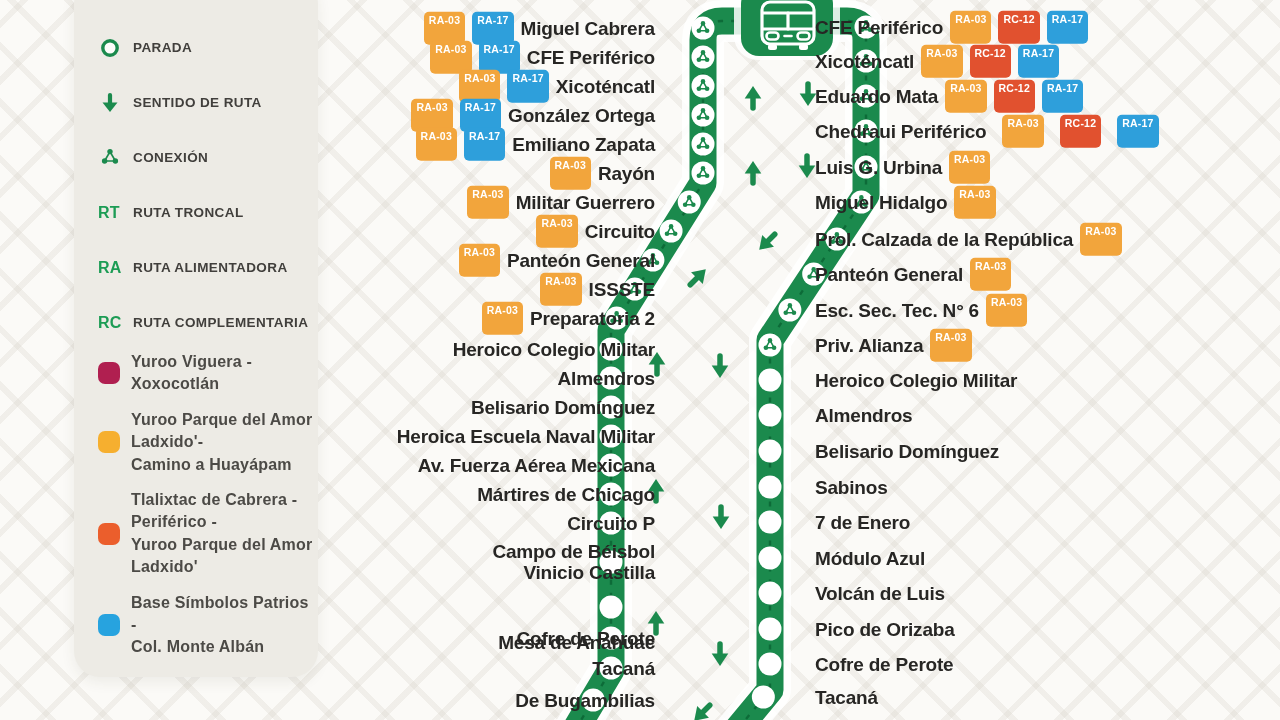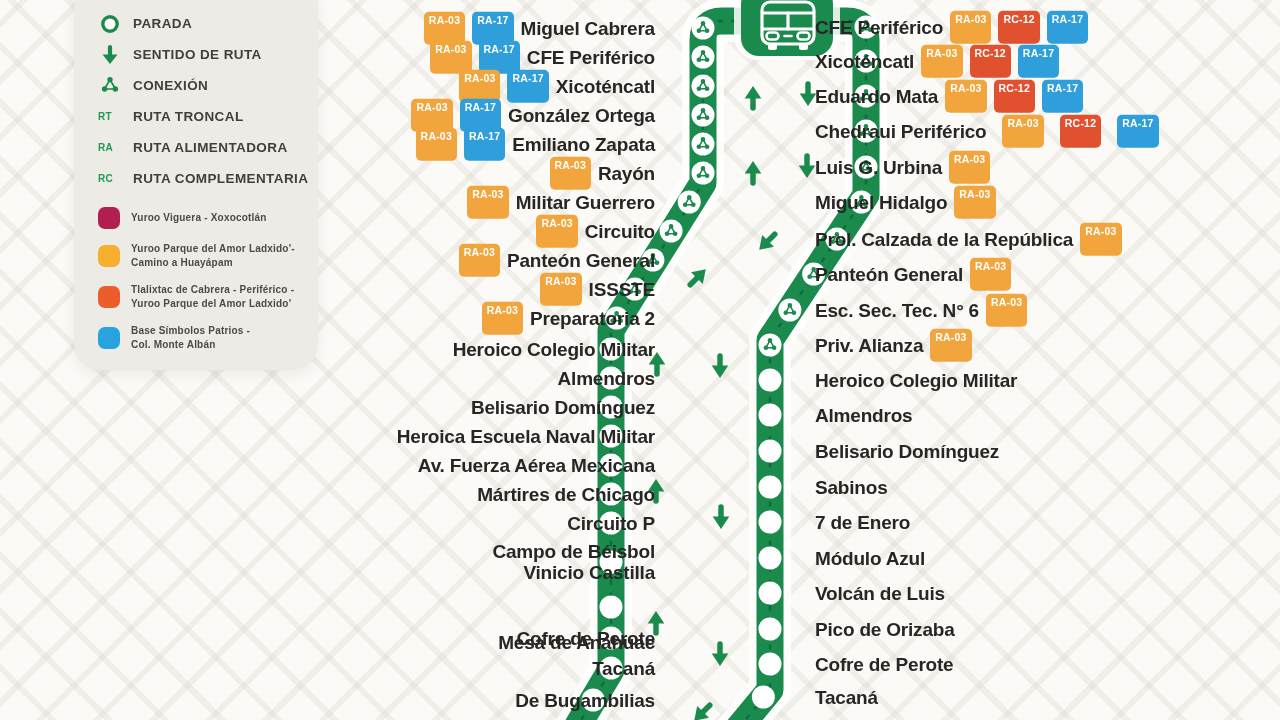--- a/index.html
+++ b/index.html
@@ -13,27 +13,27 @@
   }
   #map-canvas{position:absolute;left:0;top:0;width:1280px;height:720px;}
   
   .legend{
     position:absolute;left:74px;top:-22px;width:244px;
     background:#edebe5;border-radius:26px;
     box-shadow:0 5px 14px rgba(70,60,40,.08);
     padding:30px 0 18px 0;box-sizing:border-box;
   }
   .l-row{display:flex;align-items:center;gap:11px;padding-left:24px;}
-  .l-sym{height:31px;}
+  .l-sym{height:31px;margin-top:24px;}
   .l-ico{width:24px;height:22px;flex:0 0 24px;display:flex;align-items:center;justify-content:center;}
-  .l-abbr{width:24px;flex:0 0 24px;text-align:left;font-weight:bold;font-size:10px;color:#1d9c55;letter-spacing:.3px;}
+  .l-abbr{width:24px;flex:0 0 24px;text-align:left;font-weight:bold;font-size:16px;color:#1d9c55;letter-spacing:.3px;}
   .l-label{font-weight:bold;font-size:13.5px;color:#413f3c;letter-spacing:.4px;}
   .l-route{margin-top:13px;align-items:center;}
   .l-swatch{width:22px;height:22px;border-radius:7px;flex:0 0 22px;}
-  .l-route .l-label{font-size:10px;line-height:1.4;white-space:pre-line;color:#4c4a46;letter-spacing:.2px;}
+  .l-route .l-label{font-size:16px;line-height:1.4;white-space:pre-line;color:#4c4a46;letter-spacing:.2px;}
   
   .row{position:absolute;display:flex;align-items:center;gap:7px;transform:translateY(-50%);}
   .row.left{right:625px;justify-content:flex-end;}
   .row.right{left:815px;}
   .stop-name{font-weight:bold;font-size:19px;color:#272624;letter-spacing:-.2px;
              white-space:pre-line;line-height:21px;}
   .row.left .stop-name{text-align:right;}
   .badge{display:inline-block;border-radius:5px;padding:3px 5px 19px 5px;
          font-size:10.5px;font-weight:bold;color:#fff;letter-spacing:.2px;line-height:1;
          white-space:nowrap;}

